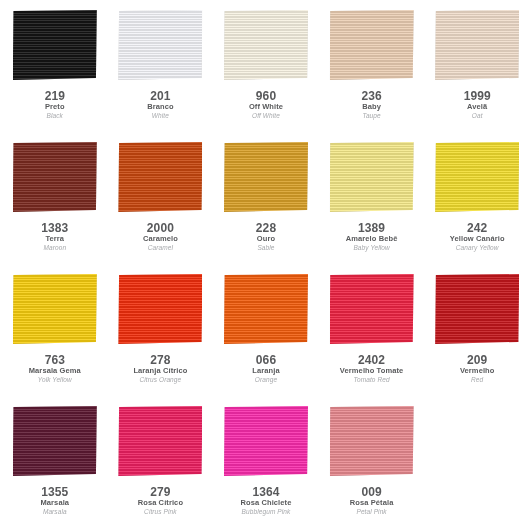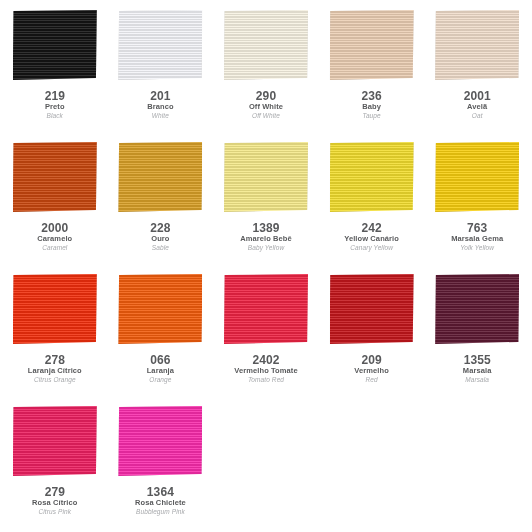--- a/index.html
+++ b/index.html
@@ -98,43 +98,53 @@
         <div class="code">201</div>
         <div class="name">Branco</div>
         <div class="en">White</div>
       </div>
     </div>
     <div class="cell">
       <div class="swatch-wrap">
         <div class="swatch" style="background: rgb(247, 242, 226);"></div>
       </div>
       <div class="labels">
-        <div class="code">290</div>
+        <div class="code">960</div>
         <div class="name">Off White</div>
         <div class="en">Off White</div>
       </div>
     </div>
     <div class="cell">
       <div class="swatch-wrap">
         <div class="swatch" style="background: rgb(236, 207, 180);"></div>
       </div>
       <div class="labels">
         <div class="code">236</div>
         <div class="name">Baby</div>
         <div class="en">Taupe</div>
       </div>
     </div>
     <div class="cell">
       <div class="swatch-wrap">
         <div class="swatch" style="background: rgb(240, 221, 203);"></div>
       </div>
       <div class="labels">
-        <div class="code">2001</div>
+        <div class="code">1999</div>
         <div class="name">Avelã</div>
         <div class="en">Oat</div>
+      </div>
+    </div>
+    <div class="cell">
+      <div class="swatch-wrap">
+        <div class="swatch" style="background: rgb(123, 42, 32);"></div>
+      </div>
+      <div class="labels">
+        <div class="code">1383</div>
+        <div class="name">Terra</div>
+        <div class="en">Maroon</div>
       </div>
     </div>
     <div class="cell">
       <div class="swatch-wrap">
         <div class="swatch" style="background: rgb(200, 71, 14);"></div>
       </div>
       <div class="labels">
         <div class="code">2000</div>
         <div class="name">Caramelo</div>
         <div class="en">Caramel</div>
@@ -243,13 +253,23 @@
     <div class="cell">
       <div class="swatch-wrap">
         <div class="swatch" style="background: rgb(249, 44, 172);"></div>
       </div>
       <div class="labels">
         <div class="code">1364</div>
         <div class="name">Rosa Chiclete</div>
         <div class="en">Bubblegum Pink</div>
       </div>
     </div>
+    <div class="cell">
+      <div class="swatch-wrap">
+        <div class="swatch" style="background: rgb(232, 138, 144);"></div>
+      </div>
+      <div class="labels">
+        <div class="code">009</div>
+        <div class="name">Rosa Pétala</div>
+        <div class="en">Petal Pink</div>
+      </div>
+    </div>
   </div>
 
 </body></html>

